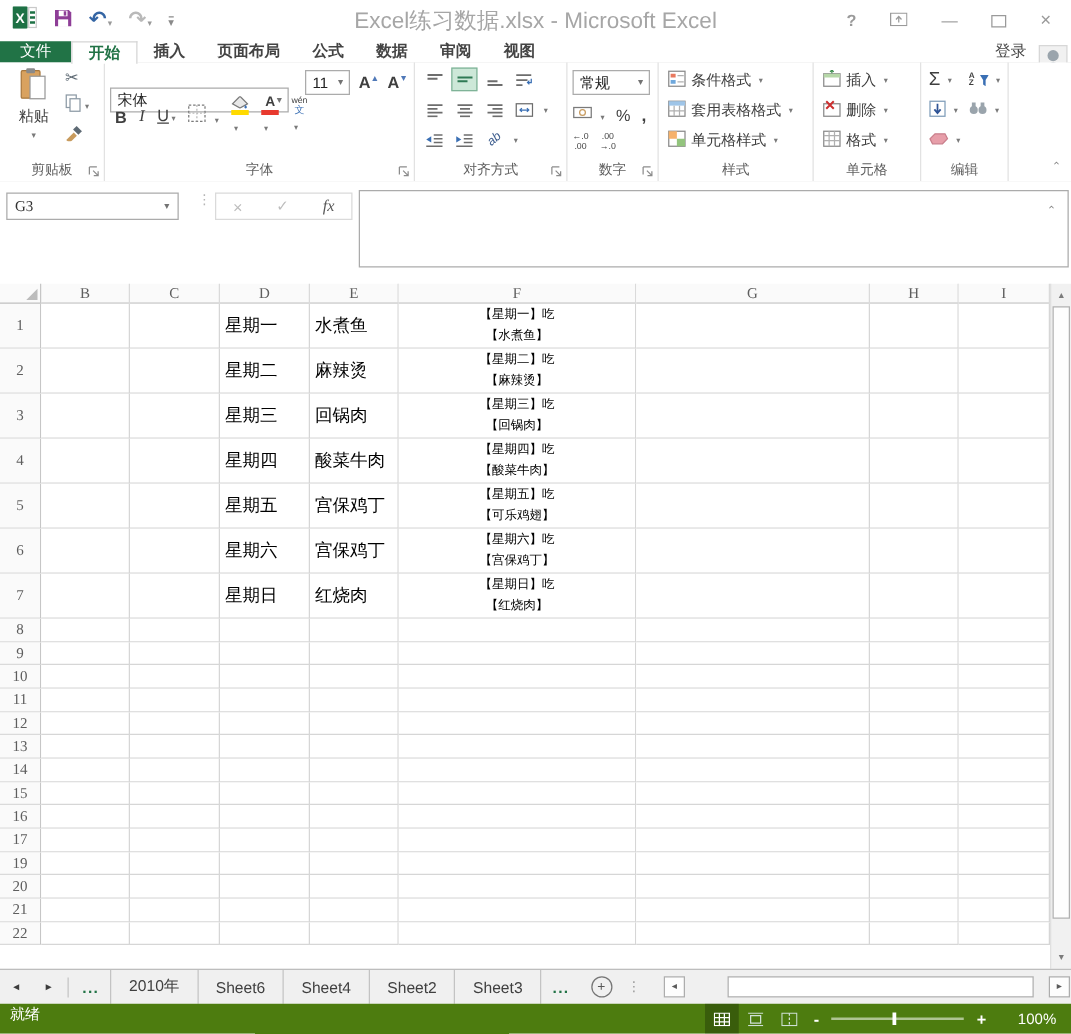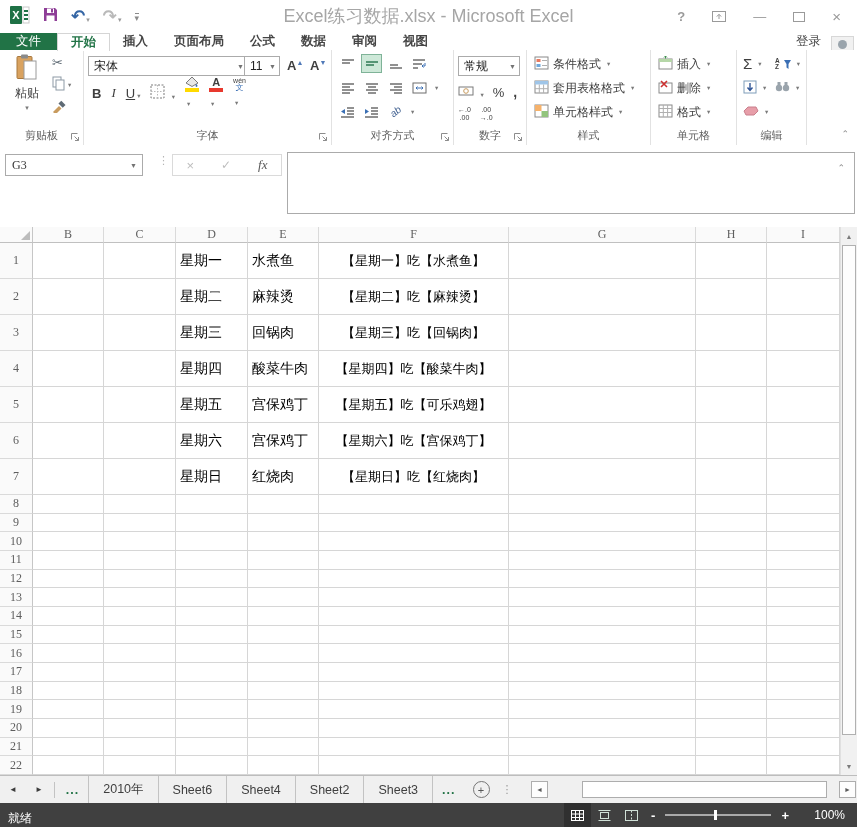--- a/index.html
+++ b/index.html
@@ -115,22 +115,22 @@
     font-family:"Liberation Serif","DejaVu Serif",serif;font-size:12px;color:#5e5e5e;}
   .g-row{display:flex;}
   .r-tall{height:36px;}
   .r-short{height:18.667px;}
   .row-h{width:33px;background:#fafafa;border-right:1px solid #c6c6c6;border-bottom:1px solid #dadada;
     box-sizing:border-box;display:flex;align-items:center;justify-content:center;flex:none;
     font-family:"Liberation Serif","DejaVu Serif",serif;font-size:12px;color:#5e5e5e;}
   .cell{border-right:1px solid #d6d6d6;border-bottom:1px solid #d6d6d6;box-sizing:border-box;
     background:#fff;flex:none;overflow:hidden;}
   .cell.txt-left{display:flex;align-items:center;padding-left:4px;font-size:14px;color:#000;}
-  .cell.combo{display:flex;align-items:center;justify-content:center;
-    font-size:13px;line-height:17px;color:#000;}
+  .cell.combo{display:flex;flex-direction:column;align-items:center;justify-content:flex-start;
+    font-size:10px;line-height:17px;color:#000;}
 
   
   .vscroll{position:absolute;top:227px;right:0;width:17px;height:548px;background:#f1f1f1;
     border-left:1px solid #e0e0e0;box-sizing:border-box;}
   .vs-up,.vs-dn{position:absolute;left:0;right:0;height:16px;display:flex;align-items:center;
     justify-content:center;color:#7b7b7b;font-size:7px;}
   .vs-up{top:1px;} .vs-dn{bottom:1px;}
   .vs-thumb{position:absolute;left:1px;right:1px;top:18px;height:490px;background:#fdfdfd;
     border:1px solid #b0b0b0;box-sizing:border-box;}
 
@@ -149,22 +149,22 @@
   .hs-left{position:absolute;left:531px;top:5px;width:17px;height:17px;border:1px solid #adadad;
     background:#fdfdfd;box-sizing:border-box;display:flex;align-items:center;justify-content:center;
     font-size:7px;color:#5a5a5a;}
   .hs-thumb{position:absolute;left:582px;top:5px;width:245px;height:17px;background:#fff;
     border:1px solid #adadad;box-sizing:border-box;}
   .hs-right{position:absolute;right:1px;top:5px;width:17px;height:17px;border:1px solid #adadad;
     background:#fdfdfd;box-sizing:border-box;display:flex;align-items:center;justify-content:center;
     font-size:7px;color:#5a5a5a;}
 
   
-  .statusbar{position:absolute;top:803px;left:0;right:0;height:24px;background:#404040;color:#fff;
-    display:flex;align-items:flex-end;font-size:12px;}
+  .statusbar{position:absolute;top:803px;left:0;right:0;height:24px;background:#4d7c0f;color:#fff;
+    display:flex;align-items:flex-start;font-size:12px;}
   .ready{margin-left:8px;}
   .sright{margin-left:auto;display:flex;align-items:center;margin-right:8px;}
   .vbtn{width:27px;height:24px;display:flex;align-items:center;justify-content:center;}
   .vbtn.active{background:rgba(0,0,0,0.25);}
   .zminus,.zplus{font-weight:bold;font-size:13px;padding:0 6px;}
   .ztrack{width:106px;height:2px;background:rgba(255,255,255,0.55);position:relative;margin:0 4px;}
   .zthumb{position:absolute;left:49px;top:-4px;width:3px;height:10px;background:#fff;}
   .zlevel{width:44px;text-align:right;margin-left:6px;margin-right:4px;}
 </style>
 </head>
@@ -266,21 +266,21 @@
       <div class="glabel">剪贴板</div>
       <span class="launch">
         <svg width="10" height="10" viewBox="0 0 10 10">
             <path d="M1.5 1.5 v6 M1.5 1.5 h6" stroke="#8c8c8c" fill="none"></path>
             <path d="M4.5 4.5 L8.5 8.5 M8.5 5 V8.5 H5" stroke="#8c8c8c" fill="none"></path>
           </svg>
       </span>
     </div>
 
     <div class="rgroup" style="width:248px">
-      <div class="cb" style="left:4px;top:6px;width:160px">
+      <div class="cb" style="left:4px;top:20px;width:143px">
         <span>宋体</span>
         <span class="arr">▼</span>
       </div>
       <div class="cb" style="left:160px;top:6px;width:36px">
         <span>11</span>
         <span class="arr">▼</span>
       </div>
       <span class="fgrow" style="left:203px"><span>A</span><sup>▲</sup></span>
       <span class="fgrow" style="left:226px"><span>A</span><sup>▼</sup></span>
       <div class="fontrow2">
@@ -792,31 +792,20 @@
           <div class="cell" style="width: 71px;"></div>
           <div class="cell" style="width: 72px;"></div>
           <div class="cell" style="width: 72px;"></div>
           <div class="cell" style="width: 71px;"></div>
           <div class="cell" style="width: 190px;"></div>
           <div class="cell" style="width: 187px;"></div>
           <div class="cell" style="width: 71px;"></div>
           <div class="cell" style="width: 73px;"></div>
         </div>
         <div class="g-row r-short">
-          <div class="row-h">18</div>
-          <div class="cell" style="width: 71px;"></div>
-          <div class="cell" style="width: 72px;"></div>
-          <div class="cell" style="width: 72px;"></div>
-          <div class="cell" style="width: 71px;"></div>
-          <div class="cell" style="width: 190px;"></div>
-          <div class="cell" style="width: 187px;"></div>
-          <div class="cell" style="width: 71px;"></div>
-          <div class="cell" style="width: 73px;"></div>
-        </div>
-        <div class="g-row r-short">
           <div class="row-h">19</div>
           <div class="cell" style="width: 71px;"></div>
           <div class="cell" style="width: 72px;"></div>
           <div class="cell" style="width: 72px;"></div>
           <div class="cell" style="width: 71px;"></div>
           <div class="cell" style="width: 190px;"></div>
           <div class="cell" style="width: 187px;"></div>
           <div class="cell" style="width: 71px;"></div>
           <div class="cell" style="width: 73px;"></div>
         </div>

